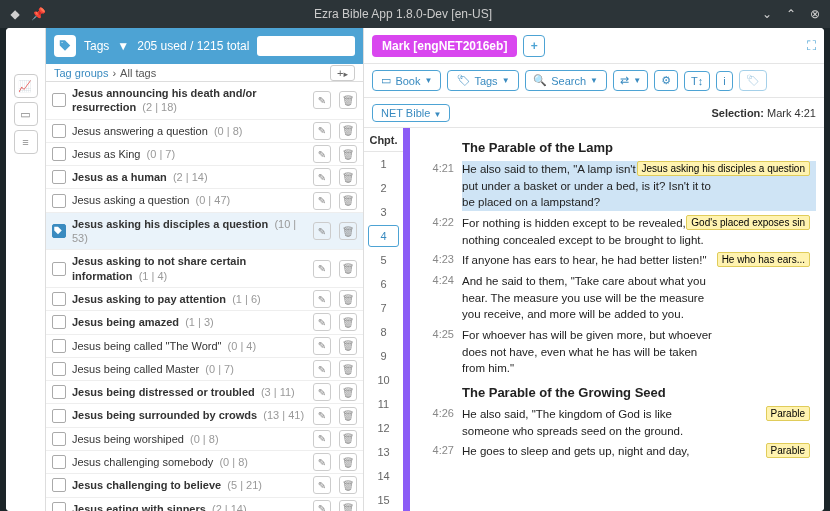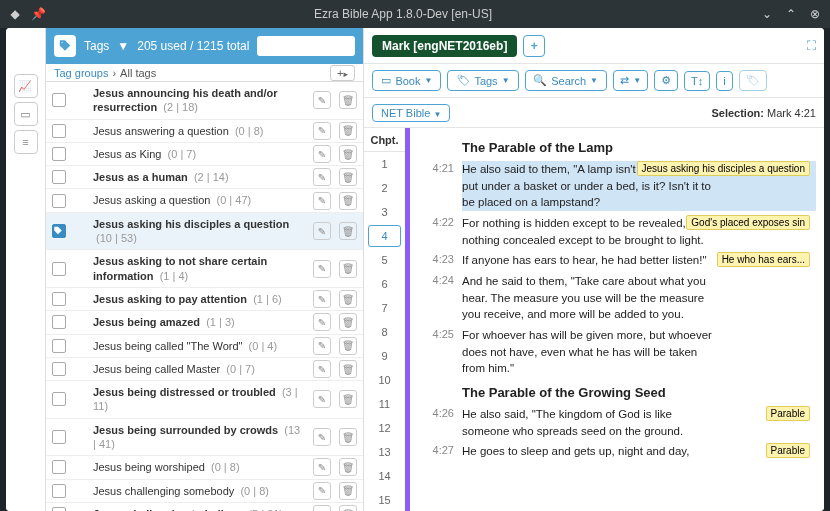--- a/index.html
+++ b/index.html
@@ -19,38 +19,38 @@
 .lh-text { font-size: 12px; }
 .lh-search { flex: 1; }
 .lh-search input { width: 100%; height: 20px; border: none; border-radius: 3px; padding: 0 6px; font-size: 11px; }
 .breadcrumb { height: 18px; border-bottom: 1px solid #ddd; display: flex; align-items: center; padding: 0 8px; font-size: 11px; color: #555; gap: 4px; }
 .bc-add { margin-left: auto; border: 1px solid #ccc; border-radius: 3px; padding: 1px 6px; cursor: pointer; color: #666; font-size: 11px; }
 .taglist { flex: 1; overflow-y: auto; }
 .tagrow { display: flex; align-items: center; min-height: 22px; padding: 2px 6px; border-bottom: 1px solid #eee; gap: 6px; }
 .tagrow .cb { width: 14px; height: 14px; border: 1px solid #aaa; border-radius: 2px; background: #fff; flex-shrink: 0; cursor: pointer; }
 .tagrow .cb.sel { background: #3a8bc0; border-color: #3a8bc0; }
 .tagrow.active { background: #eaf3fa; }
-.tagrow .label { flex: 1; font-size: 11px; color: #333; line-height: 1.3; padding: 2px 0; margin-left: 21px; }
+.tagrow .label { flex: 1; font-size: 11px; color: #333; line-height: 1.3; padding: 2px 0; }
 .tagrow .label b { font-weight: 600; }
 .tagrow .count { color: #999; font-size: 11px; }
 .tagrow .rb { width: 18px; height: 18px; border: 1px solid #ccc; border-radius: 3px; display: flex; align-items: center; justify-content: center; color: #888; cursor: pointer; font-size: 10px; margin-left: 2px; }
 .right { flex: 1; background: #fff; display: flex; flex-direction: column; }
 .tabbar { height: 36px; display: flex; align-items: center; padding: 0 8px; gap: 6px; border-bottom: 1px solid #e5e5e5; }
-.tab { background: #14532d; color: #fff; padding: 4px 10px; border-radius: 4px; font-size: 12px; font-weight: 600; }
+.tab { background: #d946ef; color: #fff; padding: 4px 10px; border-radius: 4px; font-size: 12px; font-weight: 600; }
 .tab-add { width: 22px; height: 22px; border: 1px solid #4da3d4; color: #4da3d4; border-radius: 4px; display: flex; align-items: center; justify-content: center; cursor: pointer; font-weight: bold; }
 .fullscreen { margin-left: auto; color: #4da3d4; cursor: pointer; font-size: 13px; }
 .toolbar { height: 34px; display: flex; align-items: center; padding: 0 8px; gap: 6px; border-bottom: 1px solid #e5e5e5; }
 .tbtn { border: 1px solid #4da3d4; color: #3a8bc0; background: #fff; border-radius: 4px; padding: 3px 8px; font-size: 11px; display: flex; align-items: center; gap: 4px; cursor: pointer; }
 .tbtn.icon-only { padding: 3px 6px; }
 .caret { font-size: 8px; }
 .subbar { height: 30px; display: flex; align-items: center; padding: 0 8px; gap: 0; border-bottom: 1px solid #e5e5e5; font-size: 11px; }
 .trans { border: 1px solid #4da3d4; color: #3a8bc0; border-radius: 4px; padding: 2px 8px; cursor: pointer; }
 .selection { margin-left: auto; color: #333; }
 .content { flex: 1; display: flex; overflow: hidden; }
-.chcol { width: 46px; border-right: 5px solid #8b5cf6; }
+.chcol { width: 46px; border-right: 7px solid #8b5cf6; }
 .chhead { height: 24px; display: flex; align-items: center; justify-content: center; font-size: 11px; font-weight: 600; border-bottom: 1px solid #e5e5e5; color: #333; }
 .chnum { height: 24px; display: flex; align-items: center; justify-content: center; font-size: 11px; color: #666; cursor: pointer; }
 .chnum.active { border: 1px solid #4da3d4; border-radius: 3px; margin: 1px 4px; height: 22px; color: #3a8bc0; }
 .verses { flex: 1; overflow-y: auto; padding: 6px 8px 6px 4px; position: relative; }
 .section { font-weight: 700; font-size: 13px; color: #222; padding: 6px 0 4px 48px; }
 .vrow { display: flex; gap: 8px; padding: 2px 0; }
 .vnum { width: 40px; text-align: right; color: #888; font-size: 11px; flex-shrink: 0; padding-top: 1px; }
 .vtext { flex: 1; font-size: 11.5px; color: #222; line-height: 1.45; padding-right: 100px; }
 .vtext.sel { background: #cfe4f5; }
 .vtags { position: absolute; right: 6px; display: flex; flex-direction: column; gap: 2px; }

